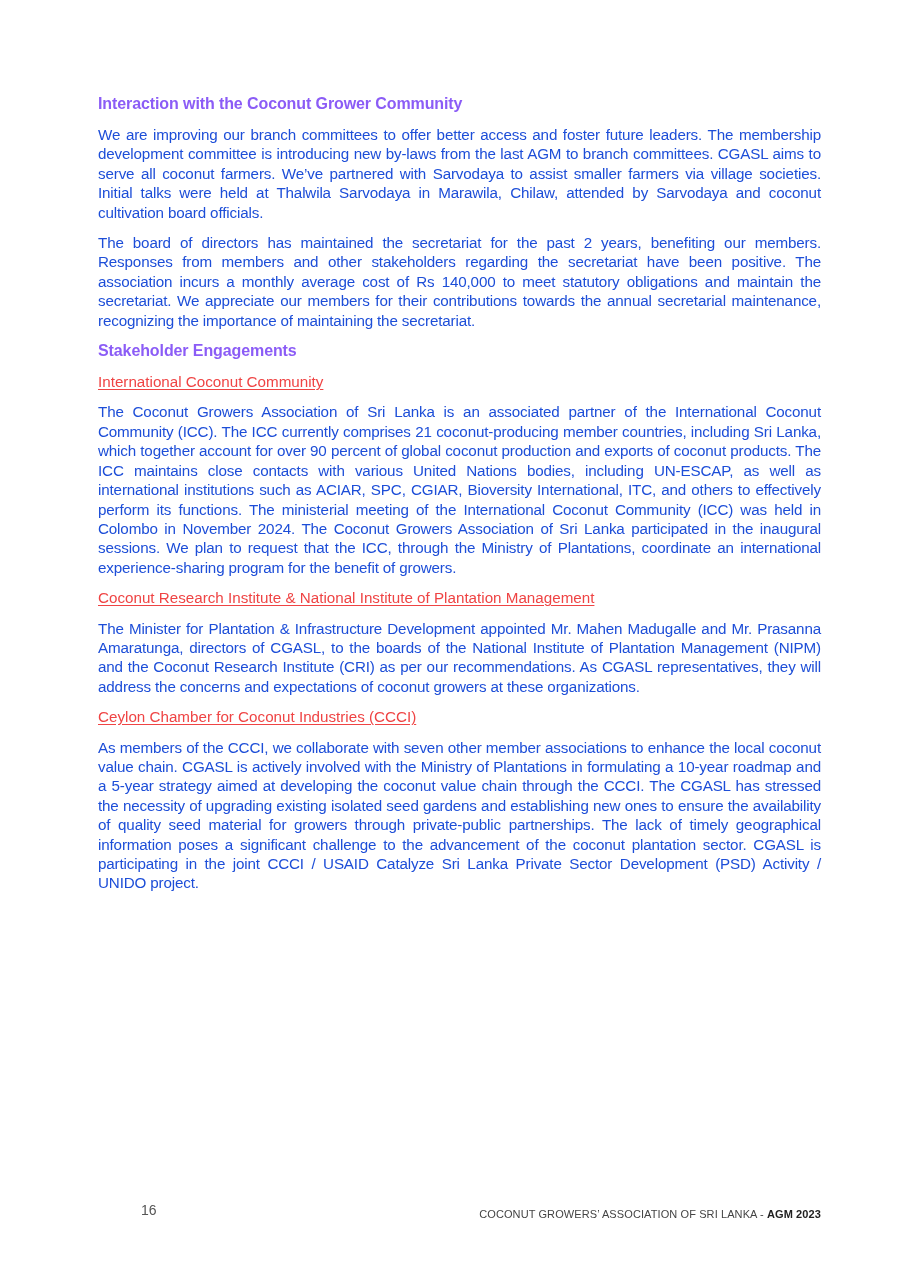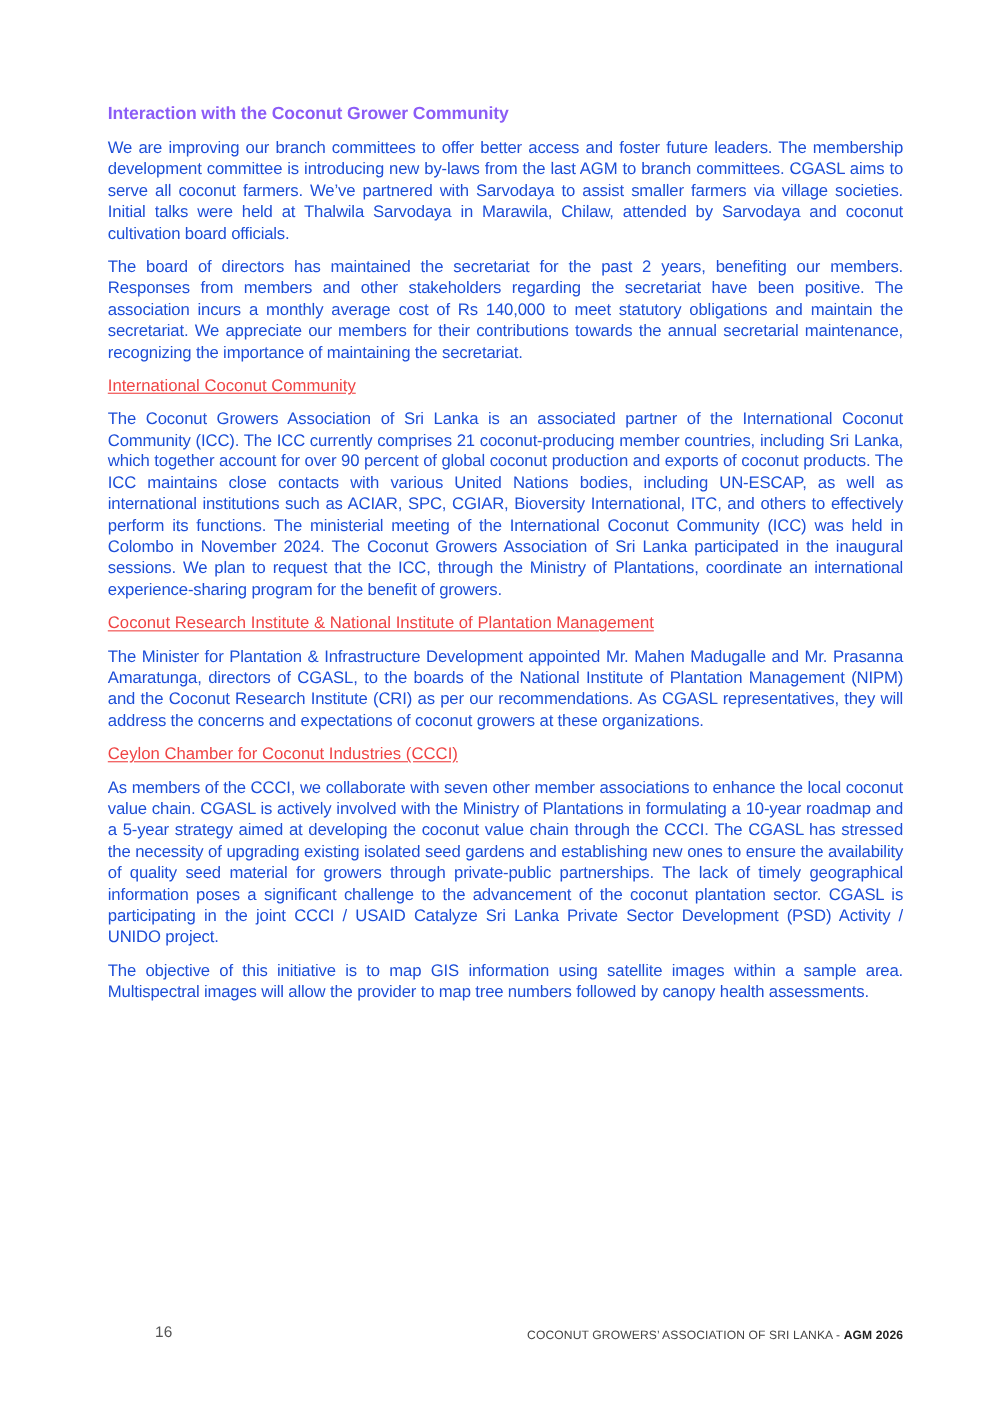--- a/index.html
+++ b/index.html
@@ -21,27 +21,27 @@
   <div class="sec">
     <h2>Interaction with the Coconut Grower Community</h2>
     <p>We are improving our branch committees to offer better access and foster future leaders. The membership development committee is introducing new by-laws from the last AGM to branch committees. CGASL aims to serve all coconut farmers. We’ve partnered with Sarvodaya to assist smaller farmers via village societies. Initial talks were held at Thalwila Sarvodaya in Marawila, Chilaw, attended by Sarvodaya and coconut cultivation board officials.</p>
   </div>
 
   <div class="sec">
     <p>The board of directors has maintained the secretariat for the past 2 years, benefiting our members. Responses from members and other stakeholders regarding the secretariat have been positive. The association incurs a monthly average cost of Rs 140,000 to meet statutory obligations and maintain the secretariat. We appreciate our members for their contributions towards the annual secretarial maintenance, recognizing the importance of maintaining the secretariat.</p>
   </div>
 
   <div class="sec">
+    <h2>Stakeholder Engagements</h2>
 
     <div class="sub">International Coconut Community</div>
     <p>The Coconut Growers Association of Sri Lanka is an associated partner of the International Coconut Community (ICC). The ICC currently comprises 21 coconut-producing member countries, including Sri Lanka, which together account for over 90 percent of global coconut production and exports of coconut products. The ICC maintains close contacts with various United Nations bodies, including UN-ESCAP, as well as international institutions such as ACIAR, SPC, CGIAR, Bioversity International, ITC, and others to effectively perform its functions. The ministerial meeting of the International Coconut Community (ICC) was held in Colombo in November 2024. The Coconut Growers Association of Sri Lanka participated in the inaugural sessions. We plan to request that the ICC, through the Ministry of Plantations, coordinate an international experience-sharing program for the benefit of growers.</p>
 
     <div class="sub">Coconut Research Institute &amp; National Institute of Plantation Management</div>
     <p>The Minister for Plantation &amp; Infrastructure Development appointed Mr. Mahen Madugalle and Mr. Prasanna Amaratunga, directors of CGASL, to the boards of the National Institute of Plantation Management (NIPM) and the Coconut Research Institute (CRI) as per our recommendations. As CGASL representatives, they will address the concerns and expectations of coconut growers at these organizations.</p>
 
     <div class="sub">Ceylon Chamber for Coconut Industries (CCCI)</div>
     <p>As members of the CCCI, we collaborate with seven other member associations to enhance the local coconut value chain. CGASL is actively involved with the Ministry of Plantations in formulating a 10-year roadmap and a 5-year strategy aimed at developing the coconut value chain through the CCCI. The CGASL has stressed the necessity of upgrading existing isolated seed gardens and establishing new ones to ensure the availability of quality seed material for growers through private-public partnerships. The lack of timely geographical information poses a significant challenge to the advancement of the coconut plantation sector. CGASL is participating in the joint CCCI / USAID Catalyze Sri Lanka Private Sector Development (PSD) Activity / UNIDO project.</p>
-    <p>The objective of this initiative is to map GIS information using satellite images within a sample area. Multispectral images will allow the provider to map tree numbers followed by canopy health assessments.</p>
   </div>
 </div>
 
 <div class="pagenum">16</div>
-<div class="footer"><span>COCONUT GROWERS’ ASSOCIATION OF  SRI LANKA  - </span><b>AGM 2026</b></div>
+<div class="footer"><span>COCONUT GROWERS’ ASSOCIATION OF  SRI LANKA  - </span><b>AGM 2023</b></div>
 
 </body></html>

